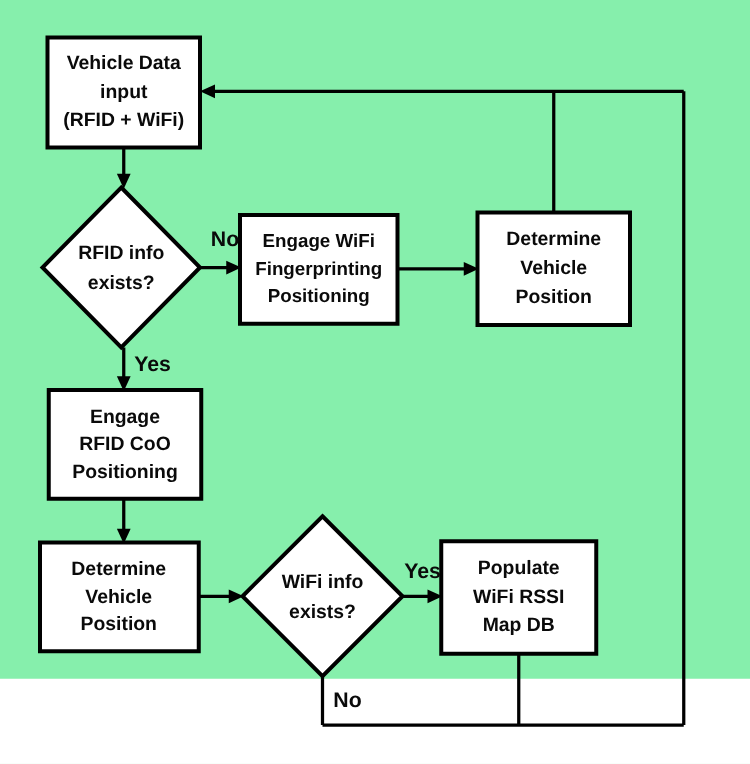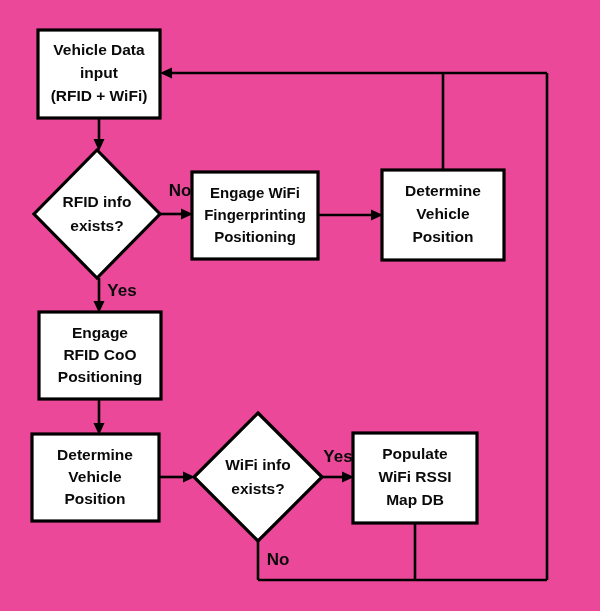--- a/index.html
+++ b/index.html
@@ -9,22 +9,22 @@
   }
   body {
     width: 600px;
     height: 611px;
     font-family: "Liberation Sans", sans-serif;
     overflow: hidden;
   }
   #flowchart-root {
     position: relative;
     width: 600px;
-    height: 611px;
-    background: #ec4899;
+    height: 543px;
+    background: #86efac;
   }
   svg#flow-svg {
     position: absolute;
     top: 0;
     left: 0;
     width: 600px;
     height: 611px;
     display: block;
   }
   .node-shape {

